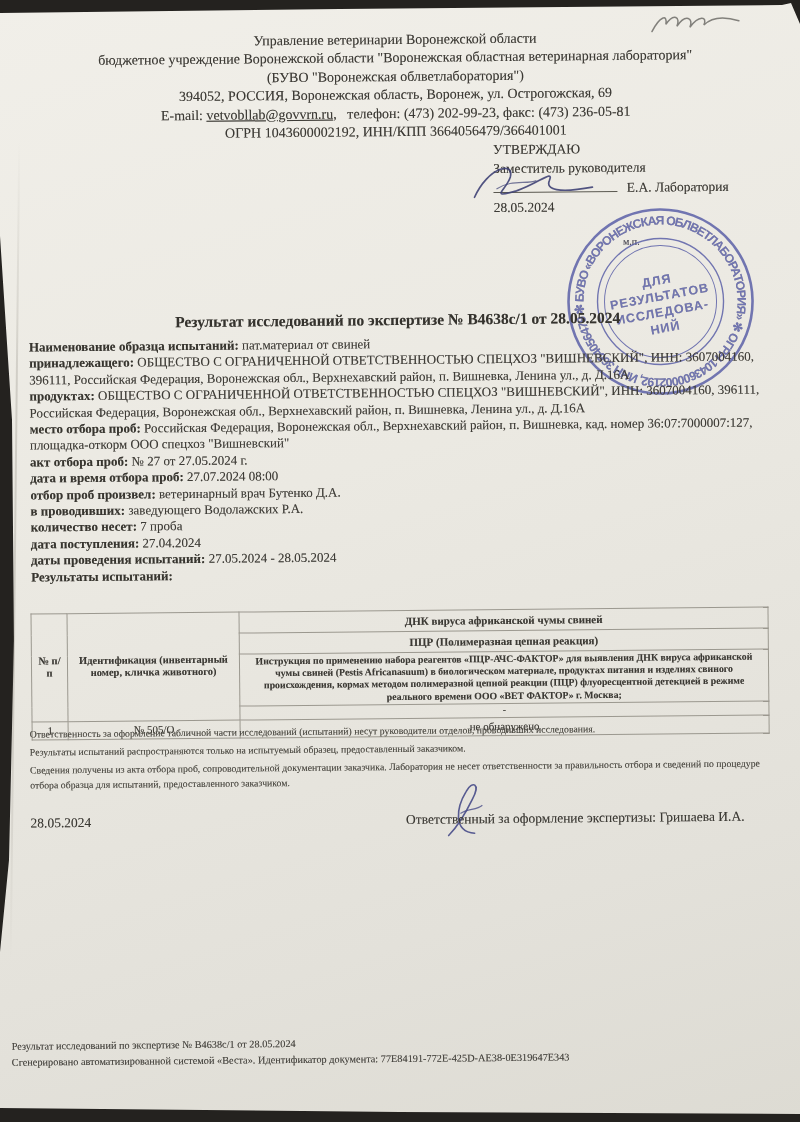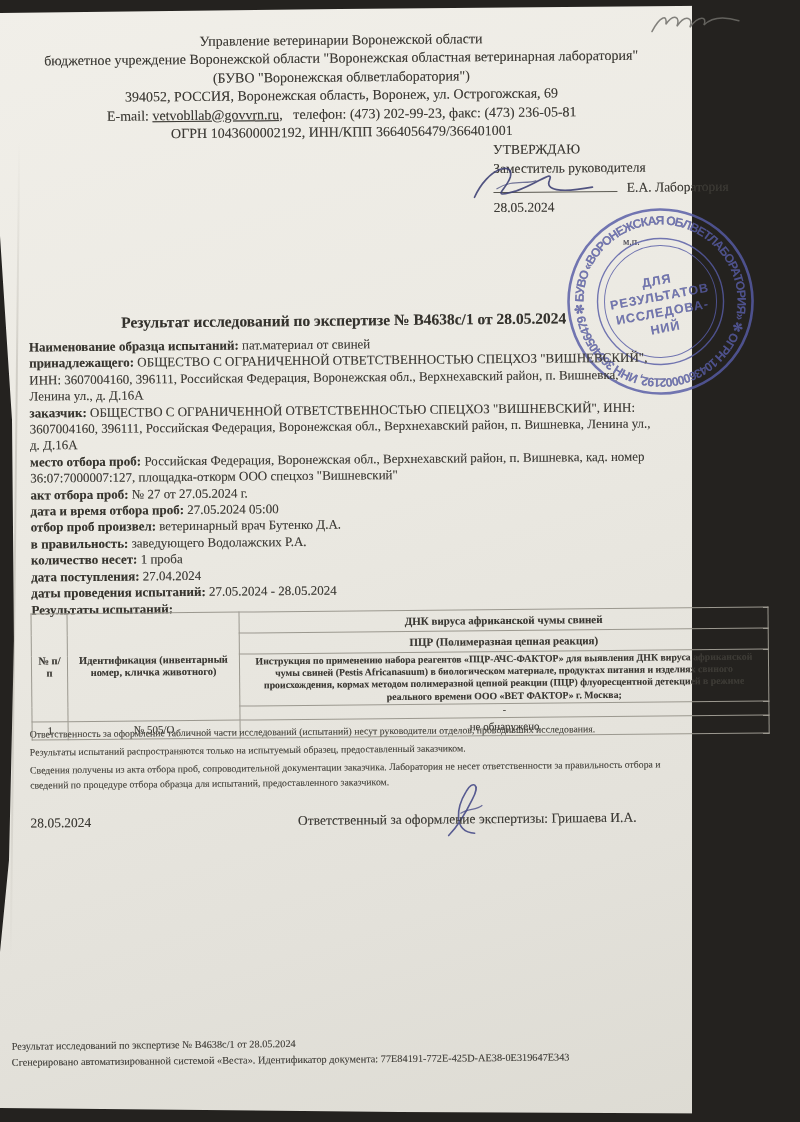--- a/index.html
+++ b/index.html
@@ -2,21 +2,21 @@
 <html><head>
 <meta charset="utf-8">
 <style>
   html,body{margin:0;padding:0;}
   body{
     width:800px;height:1122px;
     background:#24221f;
     font-family:"Liberation Serif","DejaVu Serif",serif;
     position:relative;overflow:hidden;
   }
-  .photo{position:absolute;inset:0;width:692px;height:1122px;background:#24221f;}
+  .photo{position:absolute;inset:0;width:800px;height:1122px;background:#24221f;}
   .paper{
     position:absolute;inset:0;
     background:linear-gradient(163deg,#f1efe9 0%,#ebe9e2 42%,#e3e1da 78%,#dddbd3 100%);
     clip-path:polygon(0px 13px,340px 9px,782px 5px,791px 3px,800px 24px,800px 1114px,400px 1112px,0px 1108px,0px 952px,9px 860px,14px 640px,12px 420px,0px 236px);
   }
   .sheet-edge{
     position:absolute;left:14px;top:140px;height:820px;width:2px;
     background:linear-gradient(to bottom,rgba(120,115,105,0) 0%,rgba(120,115,105,.25) 30%,rgba(120,115,105,.25) 70%,rgba(120,115,105,0) 100%);
     transform:rotate(.6deg);
   }
@@ -128,33 +128,33 @@
     </svg>
 
     <div class="doc-title">Результат исследований по экспертизе № В4638с/1 от 28.05.2024</div>
 
     <div class="fields">
 
         <div><span class="lbl">Наименование образца испытаний:</span> <span>пат.материал от свиней</span></div>
 
         <div><span class="lbl">принадлежащего:</span> <span>ОБЩЕСТВО С ОГРАНИЧЕННОЙ ОТВЕТСТВЕННОСТЬЮ СПЕЦХОЗ "ВИШНЕВСКИЙ", ИНН: 3607004160, 396111, Российская Федерация, Воронежская обл., Верхнехавский район, п. Вишневка, Ленина ул., д. Д.16А</span></div>
 
-        <div><span class="lbl">заказчик:</span> <span>ОБЩЕСТВО С ОГРАНИЧЕННОЙ ОТВЕТСТВЕННОСТЬЮ СПЕЦХОЗ "ВИШНЕВСКИЙ", ИНН: 3607004160, 396111, Российская Федерация, Воронежская обл., Верхнехавский район, п. Вишневка, Ленина ул., д. Д.16А</span></div>
+        <div><span class="lbl">продуктах:</span> <span>ОБЩЕСТВО С ОГРАНИЧЕННОЙ ОТВЕТСТВЕННОСТЬЮ СПЕЦХОЗ "ВИШНЕВСКИЙ", ИНН: 3607004160, 396111, Российская Федерация, Воронежская обл., Верхнехавский район, п. Вишневка, Ленина ул., д. Д.16А</span></div>
 
         <div><span class="lbl">место отбора проб:</span> <span>Российская Федерация, Воронежская обл., Верхнехавский район, п. Вишневка, кад. номер 36:07:7000007:127, площадка-откорм ООО спецхоз "Вишневский"</span></div>
 
         <div><span class="lbl">акт отбора проб:</span> <span>№ 27 от 27.05.2024 г.</span></div>
 
-        <div><span class="lbl">дата и время отбора проб:</span> <span>27.05.2024 05:00</span></div>
+        <div><span class="lbl">дата и время отбора проб:</span> <span>27.07.2024 08:00</span></div>
 
         <div><span class="lbl">отбор проб произвел:</span> <span>ветеринарный врач Бутенко Д.А.</span></div>
 
-        <div><span class="lbl">в правильность:</span> <span>заведующего Водолажских Р.А.</span></div>
-
-        <div><span class="lbl">количество несет:</span> <span>1 проба</span></div>
+        <div><span class="lbl">в проводивших:</span> <span>заведующего Водолажских Р.А.</span></div>
+
+        <div><span class="lbl">количество несет:</span> <span>7 проба</span></div>
 
         <div><span class="lbl">дата поступления:</span> <span>27.04.2024</span></div>
 
         <div><span class="lbl">даты проведения испытаний:</span> <span>27.05.2024 - 28.05.2024</span></div>
 
         <div><span class="lbl">Результаты испытаний:</span> <span></span></div>
       </div>
 
     <table class="results">
       <colgroup>

